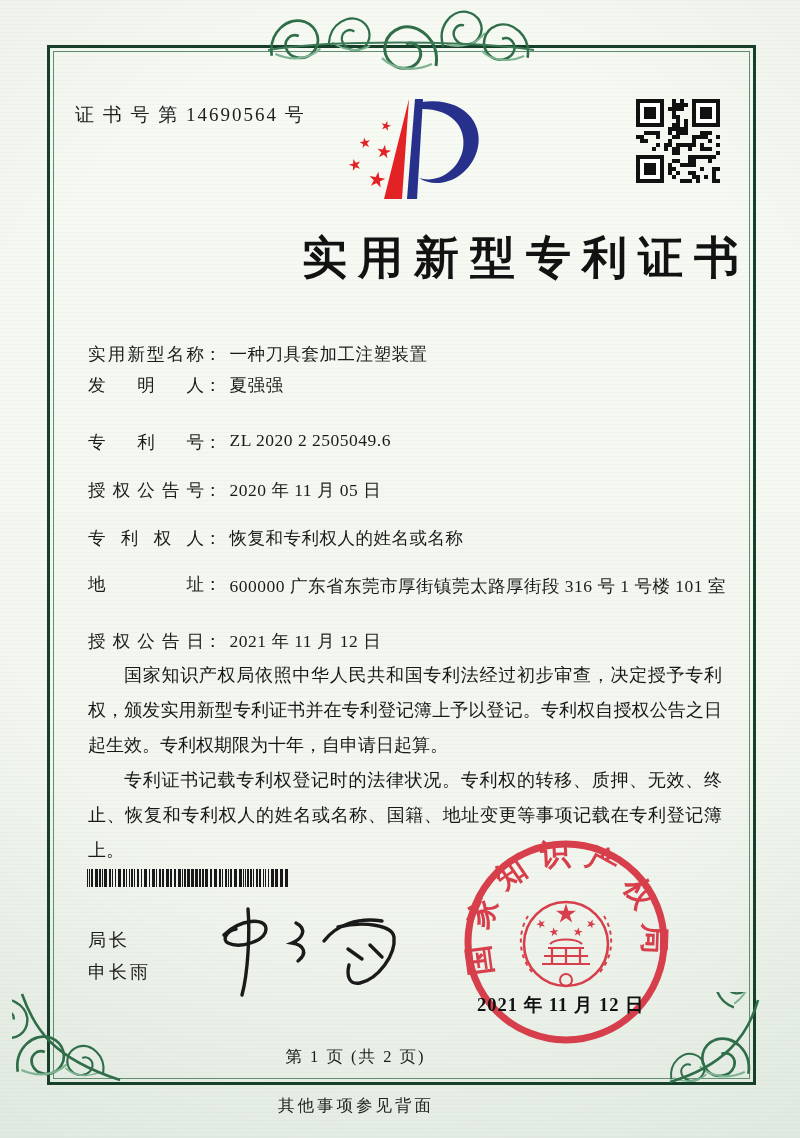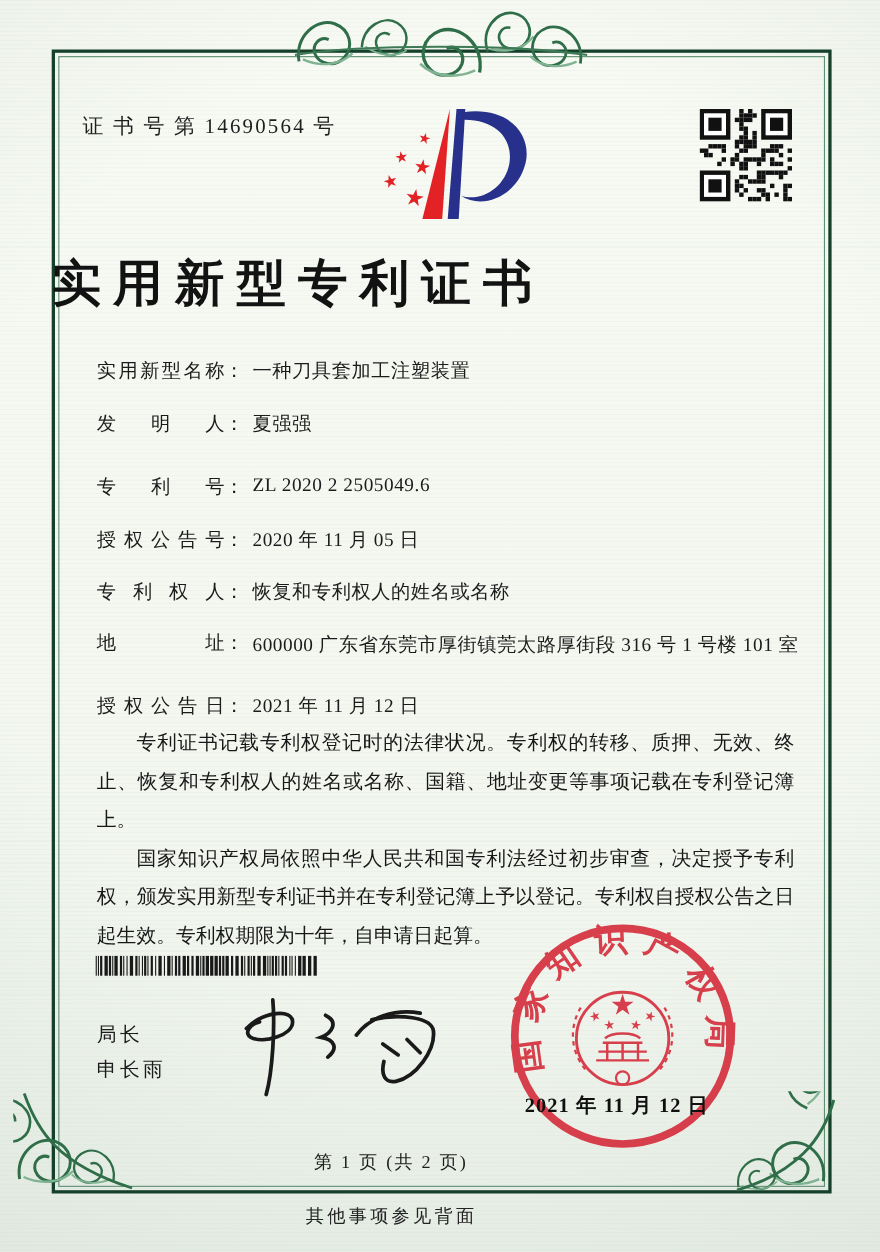--- a/index.html
+++ b/index.html
@@ -17,21 +17,21 @@
   .frame{
     left:47px;top:45px;width:703px;height:1034px;
     border:3px solid #16402a;
   }
   .frame-inner{
     position:absolute;left:3px;top:3px;right:3px;bottom:3px;
     border:1px solid #5e8d70;
   }
   .certno{left:75px;top:102px;font-size:19px;letter-spacing:2px;color:#1e1e1e;}
   .title{
-    left:47px;top:228px;width:703px;text-align:left;
+    left:47px;top:228px;width:703px;text-align:right;
     font-size:45px;font-weight:bold;letter-spacing:11px;color:#121212;
   }
   
   .frow{position:absolute;left:88px;font-size:17.5px;color:#1b1b1b;white-space:nowrap;}
   .flabel{display:inline-block;width:116px;text-align:justify;text-align-last:justify;vertical-align:top;}
   .fcolon{display:inline-block;margin-right:8px;vertical-align:top;}
   .fvalue{display:inline-block;vertical-align:top;letter-spacing:.5px;}
   .fvalue.wrap{white-space:normal;max-width:500px;line-height:28px;}
   .pair2{position:absolute;left:312px;top:0;}
   .pair2 .flabel2{display:inline-block;}
@@ -216,21 +216,21 @@
     <rect x="56" y="0" width="28" height="28" fill="#111"></rect>
     <rect x="60" y="4" width="20" height="20" fill="#fff"></rect>
     <rect x="64" y="8" width="12" height="12" fill="#111"></rect>
     <rect x="0" y="56" width="28" height="28" fill="#111"></rect>
     <rect x="4" y="60" width="20" height="20" fill="#fff"></rect>
     <rect x="8" y="64" width="12" height="12" fill="#111"></rect>
   </svg>
 
 <div class="abs title">实用新型专利证书</div>
 
-<div class="frow" style="top:325px">
+<div class="frow" style="top:342px">
   <span class="flabel">实用新型名称</span><span class="fcolon">：</span><span class="fvalue">一种刀具套加工注塑装置</span>
 </div>
 <div class="frow" style="top:373px">
   <span class="flabel">发明人</span><span class="fcolon">：</span><span class="fvalue">夏强强</span>
 </div>
 <div class="frow" style="top:430px">
   <span class="flabel">专利号</span><span class="fcolon">：</span><span class="fvalue">ZL 2020 2 2505049.6</span>
 </div>
 <div class="frow" style="top:478px">
   <span class="flabel">授权公告号</span><span class="fcolon">：</span><span class="fvalue">2020 年 11 月 05 日</span>
@@ -239,22 +239,22 @@
   <span class="flabel">专利权人</span><span class="fcolon">：</span><span class="fvalue">恢复和专利权人的姓名或名称</span>
 </div>
 <div class="frow" style="top:572px">
   <span class="flabel">地址</span><span class="fcolon">：</span><span class="fvalue wrap">600000 广东省东莞市厚街镇莞太路厚街段 316 号 1 号楼 101 室</span>
 </div>
 <div class="frow" style="top:629px">
   <span class="flabel">授权公告日</span><span class="fcolon">：</span><span class="fvalue">2021 年 11 月 12 日</span>
 </div>
 
 <div class="abs paras">
+  <p>国家知识产权局依照中华人民共和国专利法经过初步审查，决定授予专利权，颁发实用新型专利证书并在专利登记簿上予以登记。专利权自授权公告之日起生效。专利权期限为十年，自申请日起算。</p>
   <p>专利证书记载专利权登记时的法律状况。专利权的转移、质押、无效、终止、恢复和专利权人的姓名或名称、国籍、地址变更等事项记载在专利登记簿上。</p>
-  <p>国家知识产权局依照中华人民共和国专利法经过初步审查，决定授予专利权，颁发实用新型专利证书并在专利登记簿上予以登记。专利权自授权公告之日起生效。专利权期限为十年，自申请日起算。</p>
 </div>
 
 <div class="abs barcode" id="barcode"><i style="width:1px"></i><s style="width:1px"></s><i style="width:1px"></i><s style="width:1px"></s><i style="width:2px"></i><s style="width:2px"></s><i style="width:3px"></i><s style="width:1px"></s><i style="width:2px"></i><s style="width:1px"></s><i style="width:1px"></i><s style="width:1px"></s><i style="width:3px"></i><s style="width:2px"></s><i style="width:2px"></i><s style="width:1px"></s><i style="width:1px"></i><s style="width:2px"></s><i style="width:1px"></i><s style="width:2px"></s><i style="width:3px"></i><s style="width:2px"></s><i style="width:2px"></i><s style="width:1px"></s><i style="width:1px"></i><s style="width:2px"></s><i style="width:1px"></i><s style="width:1px"></s><i style="width:2px"></i><s style="width:1px"></s><i style="width:1px"></i><s style="width:2px"></s><i style="width:2px"></i><s style="width:2px"></s><i style="width:1px"></i><s style="width:2px"></s><i style="width:3px"></i><s style="width:2px"></s><i style="width:1px"></i><s style="width:2px"></s><i style="width:3px"></i><s style="width:1px"></s><i style="width:1px"></i><s style="width:2px"></s><i style="width:2px"></i><s style="width:1px"></s><i style="width:2px"></i><s style="width:2px"></s><i style="width:3px"></i><s style="width:1px"></s><i style="width:2px"></i><s style="width:2px"></s><i style="width:2px"></i><s style="width:2px"></s><i style="width:3px"></i><s style="width:1px"></s><i style="width:1px"></i><s style="width:1px"></s><i style="width:2px"></i><s style="width:1px"></s><i style="width:3px"></i><s style="width:1px"></s><i style="width:3px"></i><s style="width:1px"></s><i style="width:3px"></i><s style="width:1px"></s><i style="width:2px"></i><s style="width:1px"></s><i style="width:2px"></i><s style="width:1px"></s><i style="width:3px"></i><s style="width:2px"></s><i style="width:2px"></i><s style="width:2px"></s><i style="width:3px"></i><s style="width:2px"></s><i style="width:2px"></i><s style="width:1px"></s><i style="width:1px"></i><s style="width:2px"></s><i style="width:2px"></i><s style="width:1px"></s><i style="width:1px"></i><s style="width:1px"></s><i style="width:2px"></i><s style="width:2px"></s><i style="width:3px"></i><s style="width:2px"></s><i style="width:3px"></i><s style="width:1px"></s><i style="width:1px"></i><s style="width:1px"></s><i style="width:1px"></i><s style="width:1px"></s><i style="width:2px"></i><s style="width:1px"></s><i style="width:2px"></i><s style="width:1px"></s><i style="width:1px"></i><s style="width:2px"></s><i style="width:2px"></i><s style="width:1px"></s><i style="width:2px"></i><s style="width:2px"></s><i style="width:1px"></i><s style="width:1px"></s><i style="width:1px"></i><s style="width:2px"></s><i style="width:1px"></i><s style="width:2px"></s><i style="width:3px"></i><s style="width:1px"></s><i style="width:3px"></i><s style="width:2px"></s><i style="width:3px"></i><s style="width:2px"></s><i style="width:3px"></i><s style="width:1px"></s></div>
 
 <div class="abs official-title">局长</div>
 <div class="abs official-name">申长雨</div>
 
 <svg class="abs" style="left:196px;top:903px" width="210" height="100" viewBox="0 0 210 100">
   <g fill="none" stroke="#1a1a1a" stroke-width="3.4" stroke-linecap="round">
     <path d="M28,32 C44,16 70,14 70,26 C70,38 44,46 32,40 C26,37 30,28 40,26"></path>

